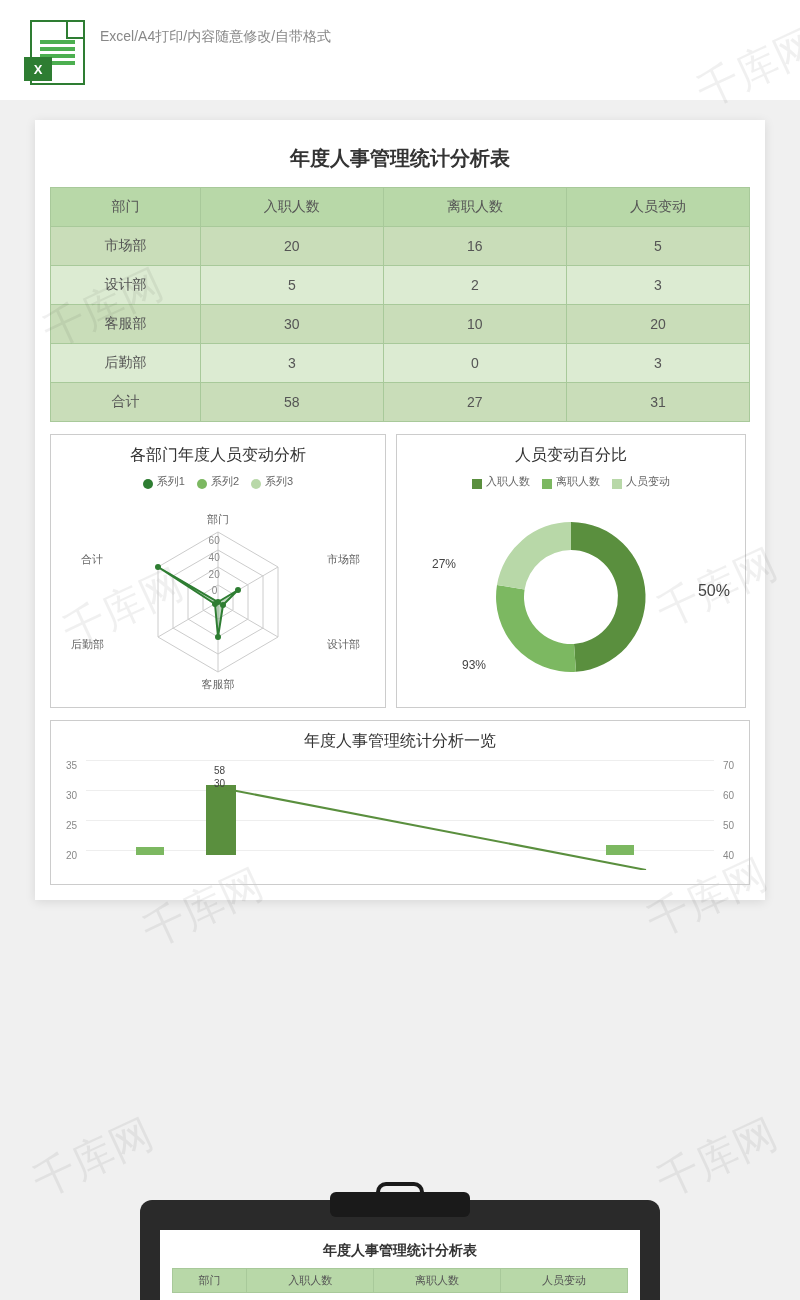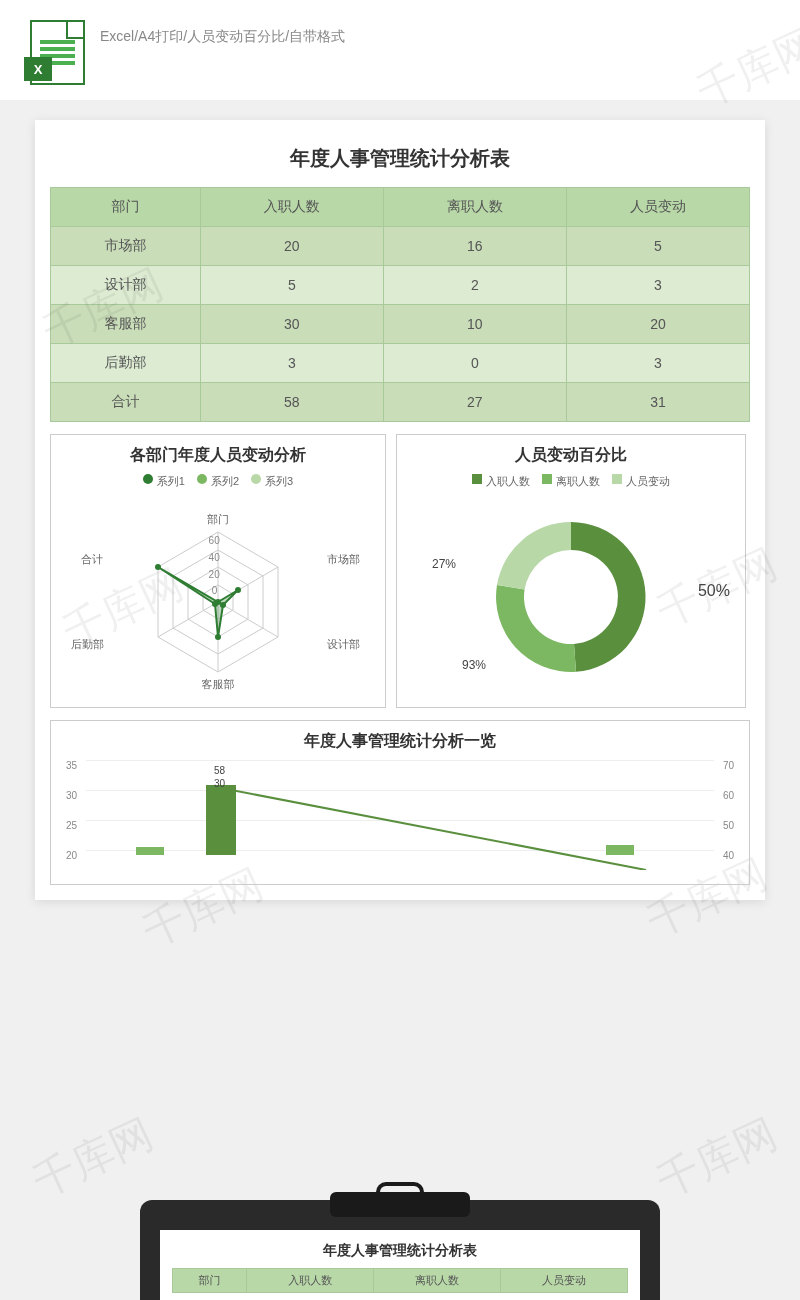--- a/index.html
+++ b/index.html
@@ -16,23 +16,23 @@
 .sheet-title{text-align:center;font-size:20px;font-weight:bold;color:#333;padding:10px 0 15px}
 table{width:100%;border-collapse:collapse}
 th,td{border:1px solid #a8c99a;text-align:center;padding:10px;font-size:14px;color:#555}
 th{background:#b8d8a8;font-weight:normal}
 td{background:#dcebd2}
 tr:nth-child(even) td{background:#c9ddb9}
 .charts-row{display:flex;gap:10px;margin-top:12px}
 .chart-box{border:1px solid #ccc;padding:10px;flex:1}
 .chart-box.left{flex:0 0 48%}
 .chart-box.right{flex:0 0 50%}
-.chart-title{text-align:center;font-size:16px;font-weight:bold;color:#333;margin-bottom:8px}
+.chart-title{text-align:center;font-size:16px;font-weight:normal;color:#333;margin-bottom:8px}
 .legend{display:flex;justify-content:center;gap:12px;font-size:11px;color:#666;margin-bottom:8px}
-.legend span{display:flex;align-items:flex-start;gap:4px}
+.legend span{display:flex;align-items:flex-end;gap:4px}
 .legend .sw{width:10px;height:10px;display:inline-block}
 .radar{position:relative;width:100%;height:200px}
 .donut-wrap{display:flex;justify-content:center;align-items:center;height:200px;position:relative}
 .bar-chart{border:1px solid #ccc;margin-top:12px;padding:10px;height:165px;position:relative;overflow:hidden}
 .watermark{position:absolute;color:rgba(0,0,0,0.06);font-size:42px;transform:rotate(-25deg);pointer-events:none;font-weight:300}
 .clipboard{position:absolute;bottom:0;left:50%;transform:translateX(-50%);width:520px;height:100px;background:#2a2a2a;border-radius:12px 12px 0 0;padding:30px 20px 0}
 .clip{position:absolute;top:-8px;left:50%;transform:translateX(-50%);width:140px;height:25px;background:#1a1a1a;border-radius:6px}
 .clip::before{content:"";position:absolute;top:-10px;left:50%;transform:translateX(-50%);width:40px;height:18px;border:4px solid #1a1a1a;border-radius:10px 10px 0 0;border-bottom:none}
 .clipboard-sheet{background:#fff;height:100%;padding:12px}
 .clipboard-sheet .mini-title{text-align:center;font-size:14px;font-weight:bold;color:#333;margin-bottom:8px}
@@ -56,21 +56,21 @@
   <div class="excel-icon">
     <div class="bars">
         <span></span>
         <span></span>
         <span></span>
         <span></span>
       </div>
     <div class="x">X</div>
   </div>
   <div class="header-text">
-    <p>Excel/A4打印/人员变动百分比/自带格式</p>
+    <p>Excel/A4打印/内容随意修改/自带格式</p>
   </div>
 </div>
 
 <div class="sheet">
   <div class="sheet-title">年度人事管理统计分析表</div>
   <table>
     <tbody>
         <tr>
       <th>部门</th>
       <th>入职人数</th>

